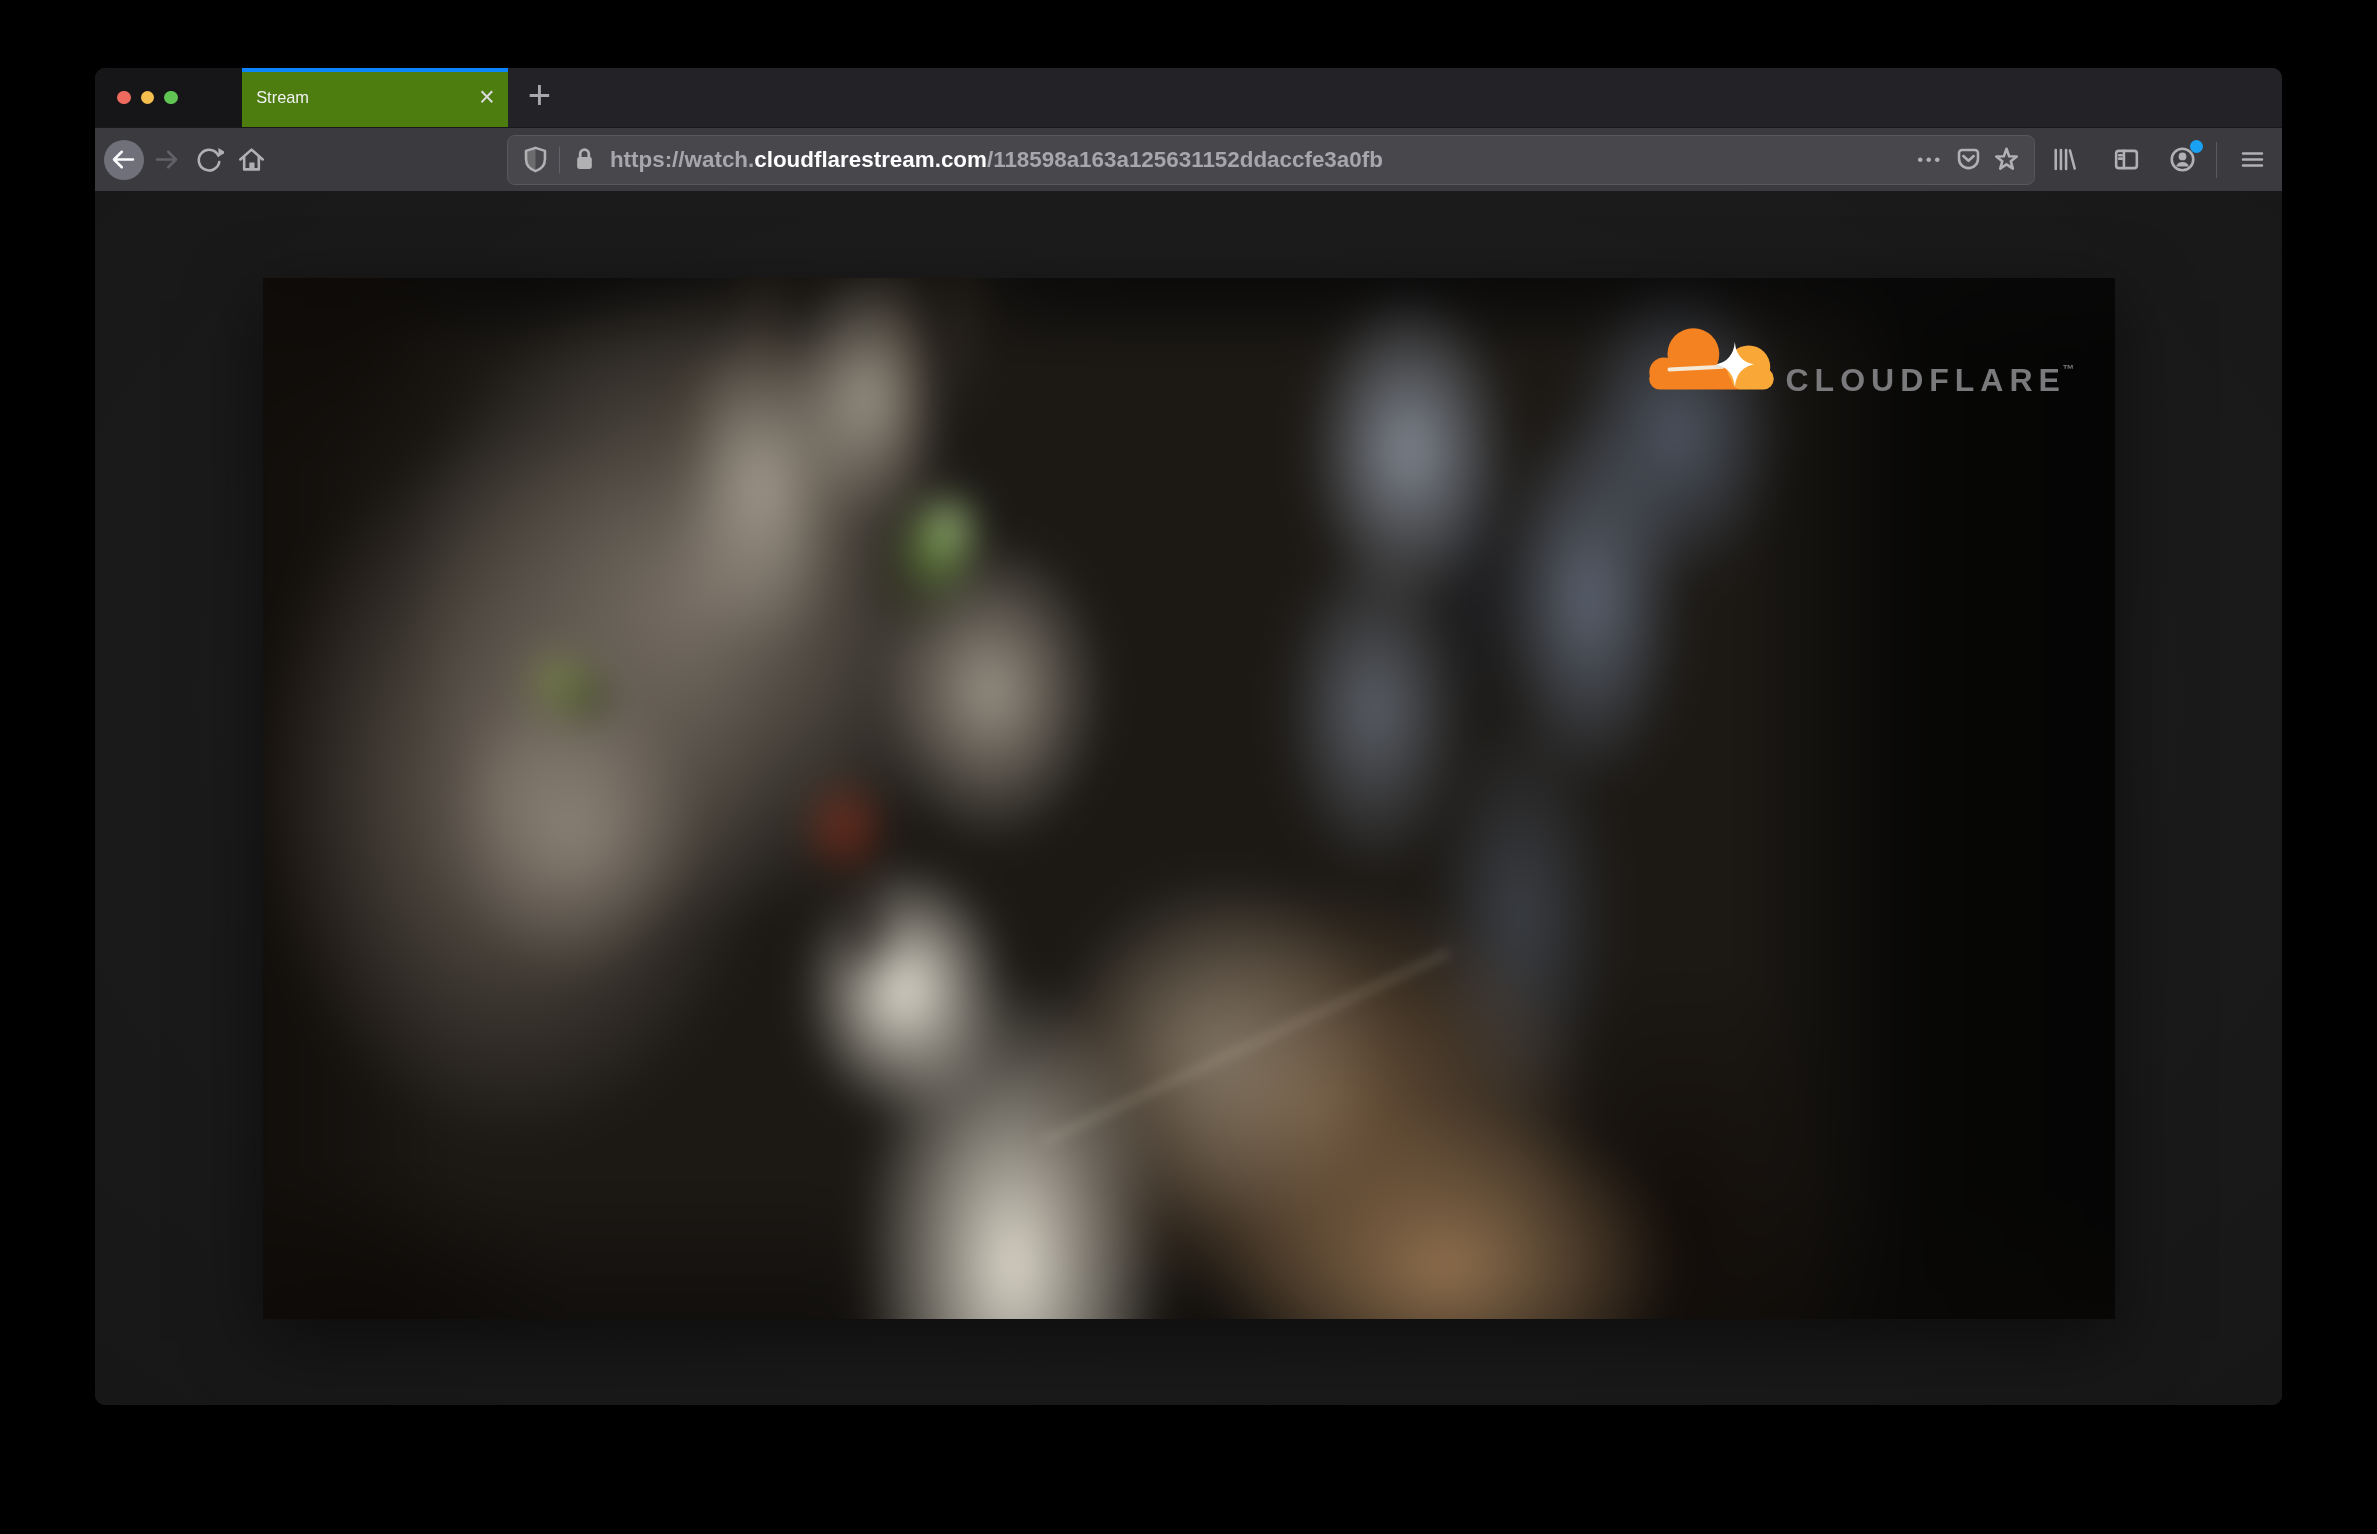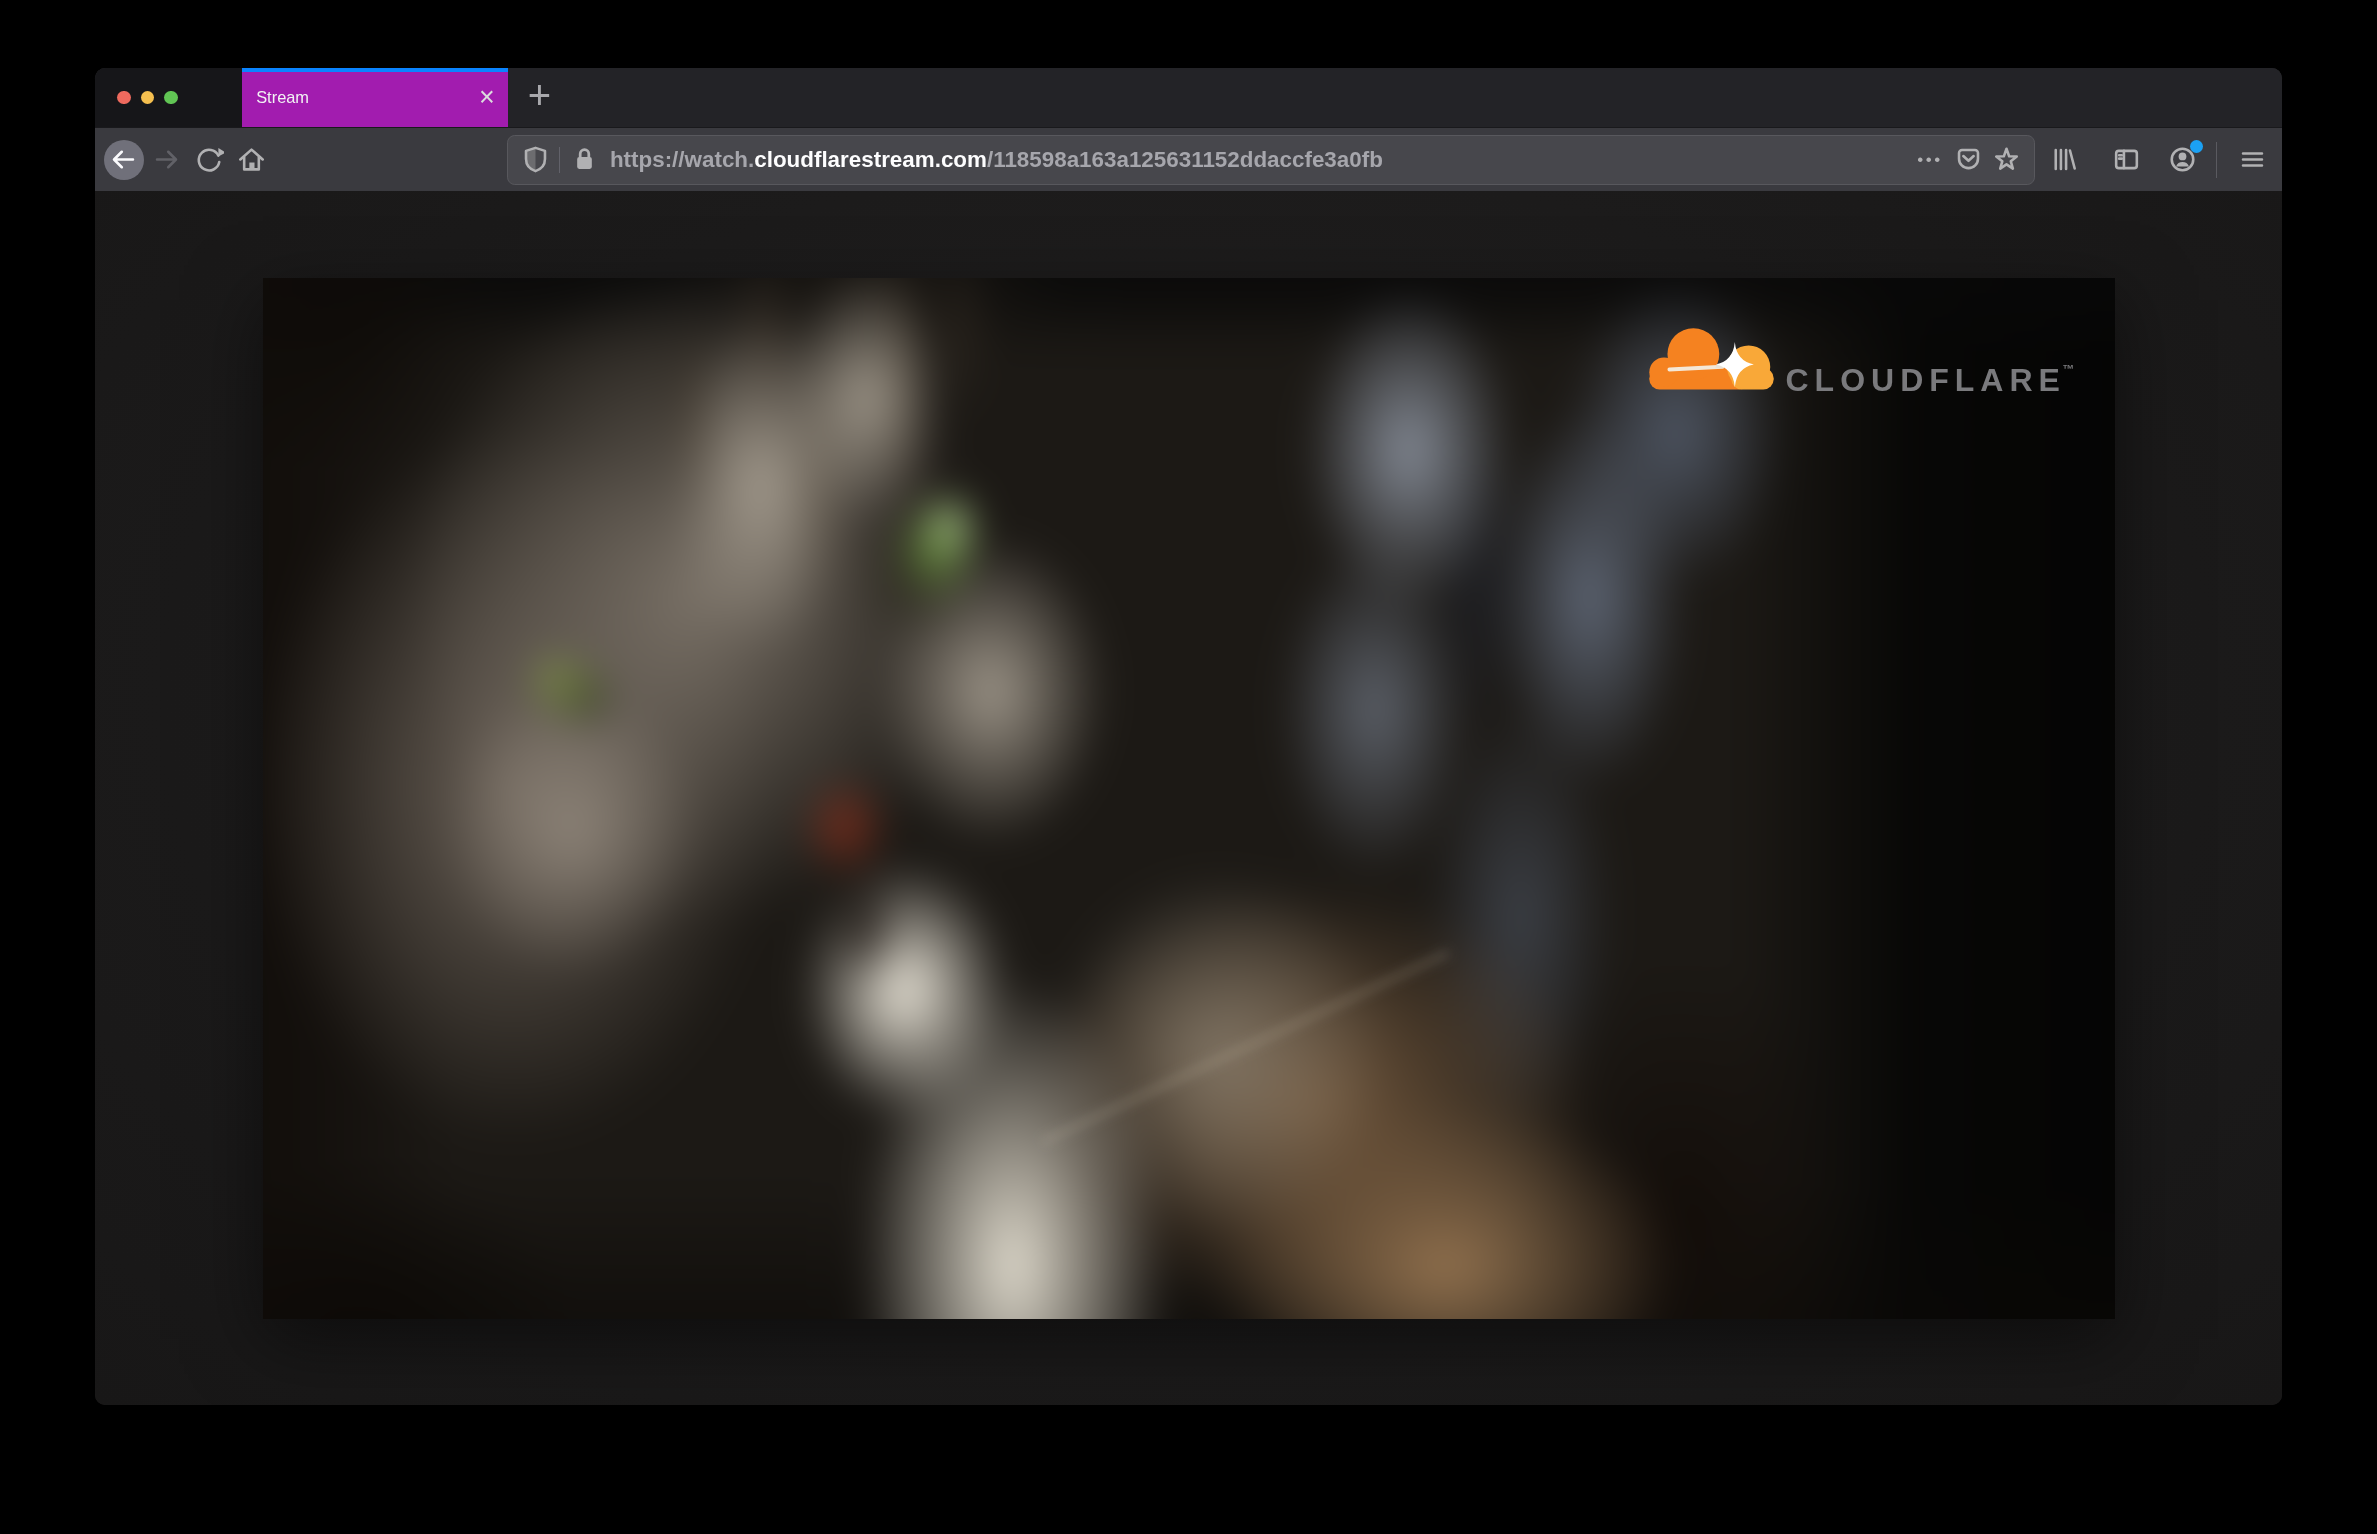--- a/index.html
+++ b/index.html
@@ -12,21 +12,21 @@
           box-shadow:0 26px 78px rgba(0,0,0,.6);display:flex;flex-direction:column;}
 
   
   .tabbar{height:59px;background:#232327;display:flex;align-items:stretch;flex:none;}
   .traffic{width:125px;background:#161619;display:flex;align-items:center;
            padding-left:22.4px;gap:9.5px;flex:none;}
   .light{width:13.8px;height:13.8px;border-radius:50%;}
   .light.red{background:#ee6a5e;}
   .light.yellow{background:#f5bf4f;}
   .light.green{background:#61c554;}
-  .tab{width:266px;flex:none;background:#a21caf;position:relative;display:flex;
+  .tab{width:266px;flex:none;background:#4d7c0f;position:relative;display:flex;
        align-items:center;padding:0 10.3px 0 13.8px;box-sizing:border-box;}
   .tab::before{content:"";position:absolute;top:0;left:0;right:0;height:4.3px;background:#0a84ff;}
   .tab-title{color:#f2f2f4;font-size:16.4px;flex:1;white-space:nowrap;overflow:hidden;}
   .tab-close{color:#dcdcde;font-size:27px;line-height:1;padding:0 3.4px;font-weight:400;}
   .newtab{width:62px;display:flex;align-items:center;justify-content:center;
           color:#a8a8ac;font-size:40px;font-weight:300;line-height:1;padding-bottom:5.2px;box-sizing:border-box;}
   .tabbar-spacer{flex:1;background:#232327;}
 
   
   .toolbar{height:64px;background:#3a3a3f;border-top:0.9px solid #19191c;display:flex;

